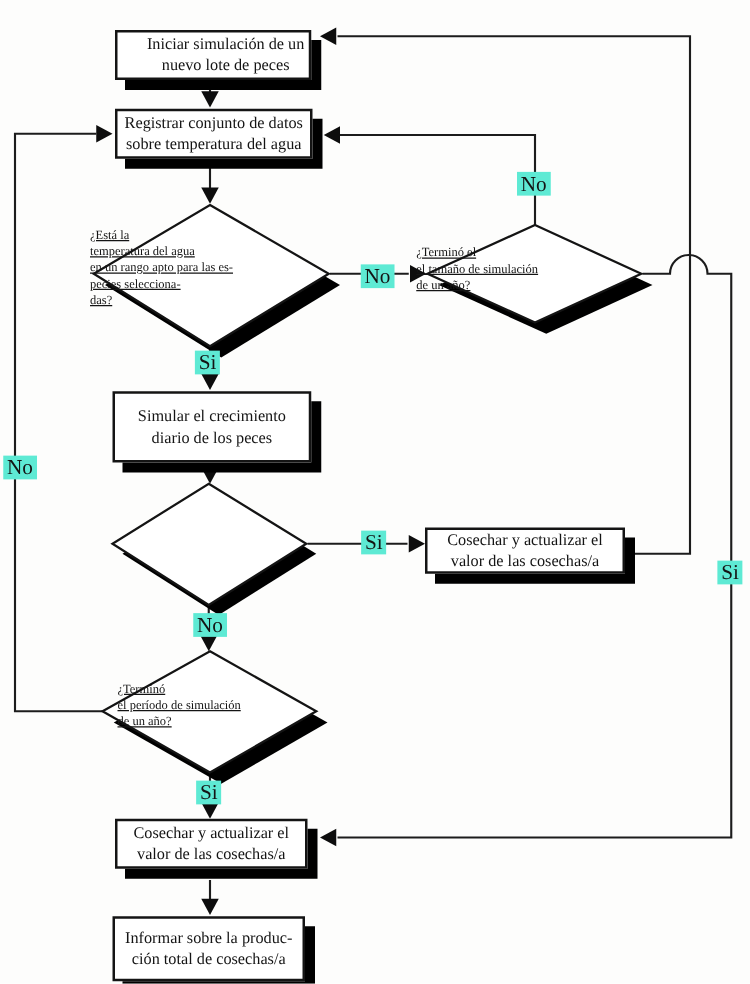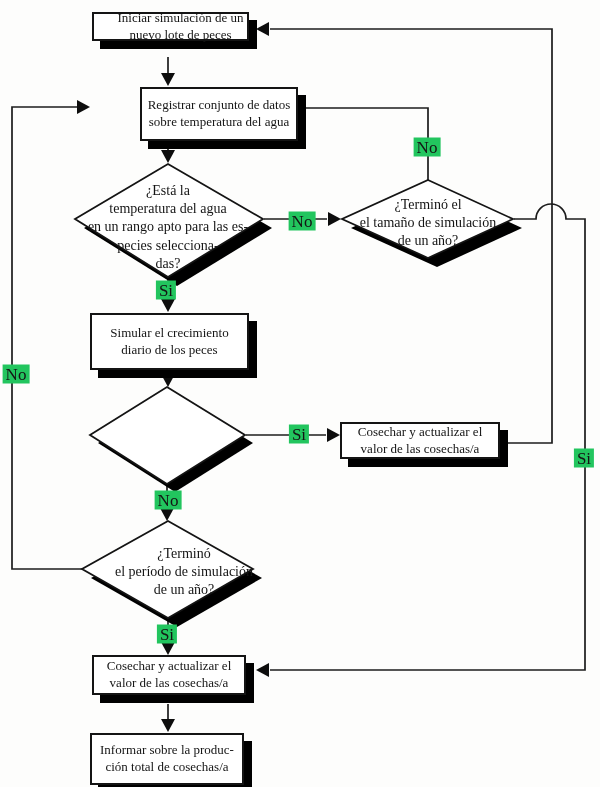--- a/index.html
+++ b/index.html
@@ -26,37 +26,37 @@
     display: flex;
     align-items: center;
     justify-content: center;
     text-align: center;
     font-size: 13px;
     line-height: 1.3;
   }
   .ptext { white-space: pre-line; }
   .dtext {
     position: absolute;
-    text-align: center;
-    font-size: 14px;
+    font-size: 10px;
     line-height: 1.3;
     white-space: pre-line;
     pointer-events: none;
+    text-decoration: underline;
   }
   .elabel {
     position: absolute;
     font-size: 17px;
     line-height: 1;
-    background: #22c55e;
+    background: #5eead4;
     padding: 1px 3px;
     transform: translate(-50%, -50%);
   }
   
-  .box-start      { left: 92px;  top: 12px;   width: 157px; height: 29px; padding-left: 20px; }
-  .box-register   { left: 92px;  top: 87px;  width: 158px; height: 54px; margin-left: 48px; }
+  .box-start      { left: 92px;  top: 24px;   width: 157px; height: 40px; padding-left: 20px; }
+  .box-register   { left: 92px;  top: 87px;  width: 158px; height: 40px; }
   .box-simulate   { left: 90px;  top: 313px; width: 159px; height: 57px; }
   .box-harvest-r  { left: 340px; top: 422px; width: 160px; height: 37px; }
   .box-harvest-b  { left: 92px;  top: 655px; width: 154px; height: 40px; }
   .box-report     { left: 90px;  top: 733px; width: 154px; height: 52px; }
   
   .dtext-temp     { left: 72px;  top: 182px; width: 192px; }
   .dtext-year-r   { left: 333px; top: 196px; width: 190px; }
   .dtext-size     { left: 92px;  top: 411px; width: 150px; }
   .dtext-year-l   { left: 94px;  top: 545px; width: 180px; }
   

